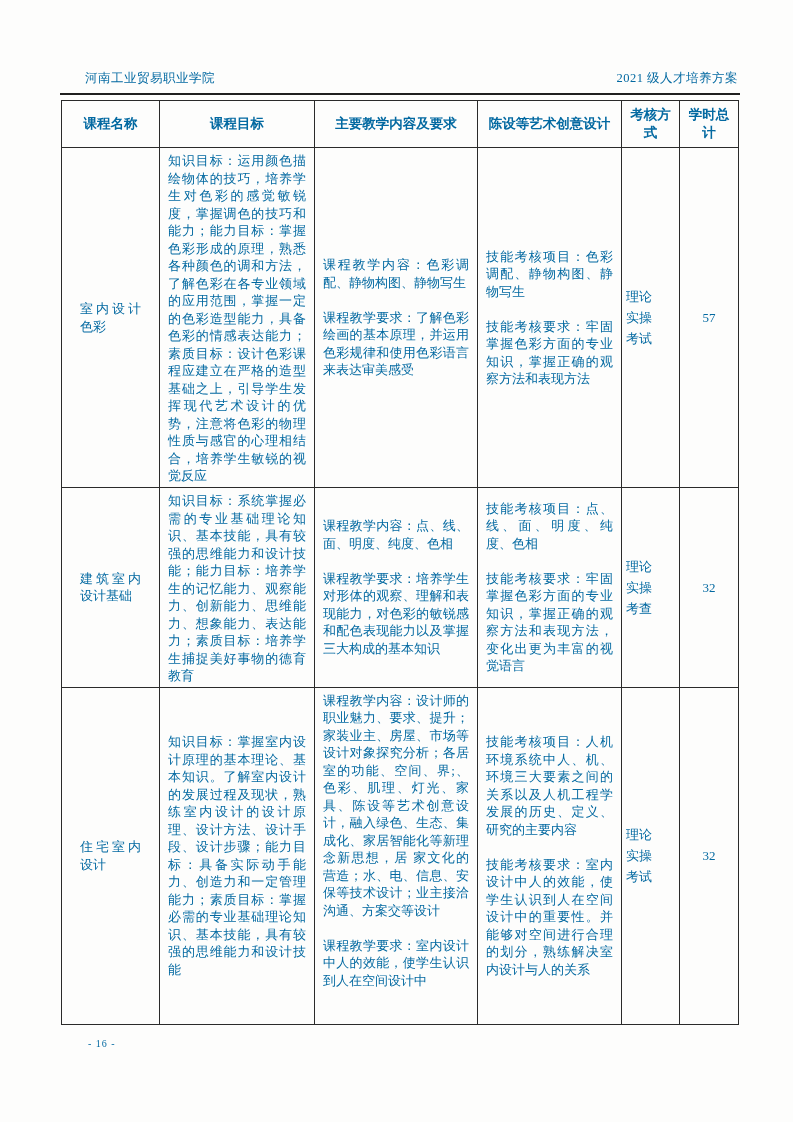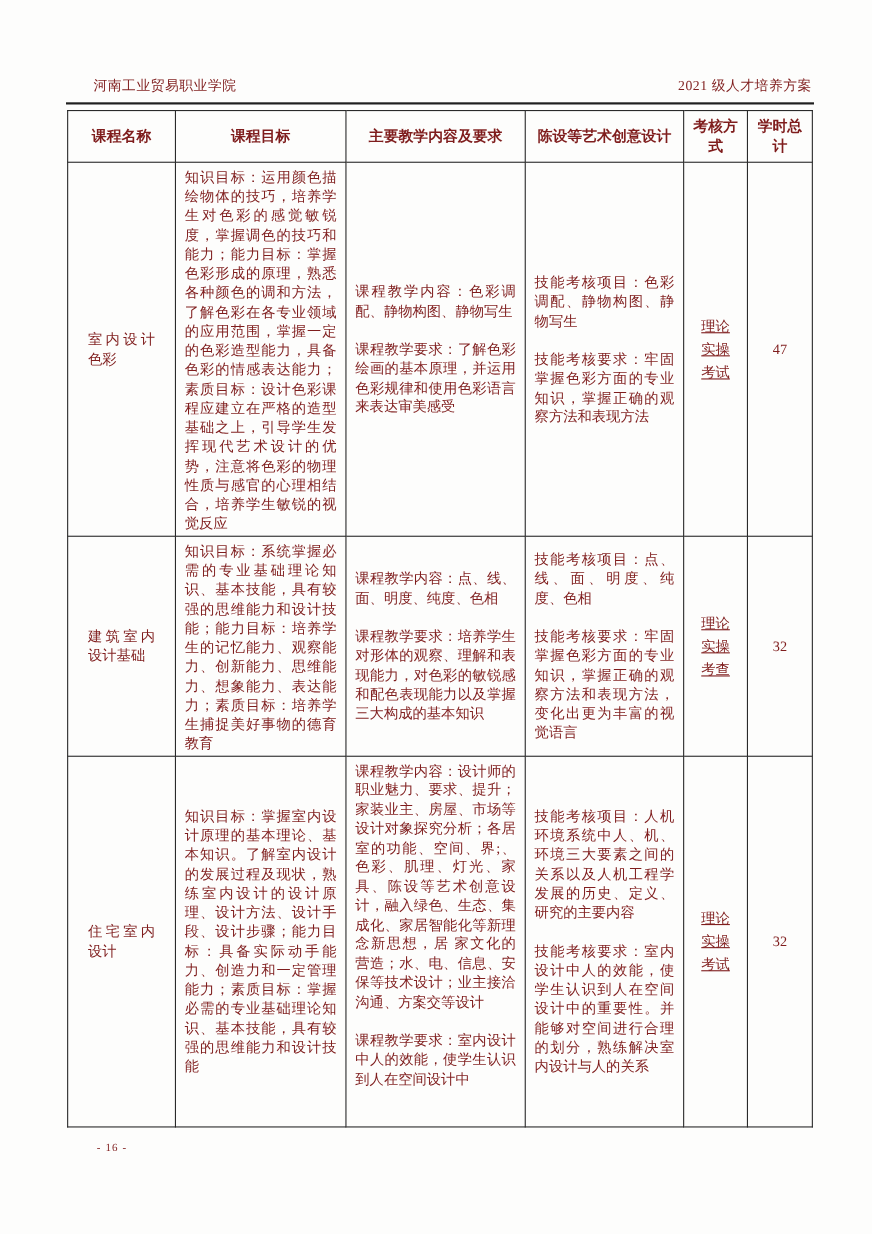--- a/index.html
+++ b/index.html
@@ -3,21 +3,21 @@
 <meta charset="utf-8">
 <style>
   html,body { margin:0; padding:0; background:#e8e8e8; }
   .page {
     position:relative;
     width:793px; height:1122px;
     margin:0 auto;
     background:#fdfdfc;
     overflow:hidden;
     font-family:"Liberation Serif","DejaVu Serif",serif;
-    color:#7f1d1d;
+    color:#0369a1;
   }
   .doc-header {
     position:absolute; top:70px; left:85px; width:653px;
     display:flex; justify-content:space-between;
     font-size:12.5px; letter-spacing:0.5px;
   }
   .header-rule {
     position:absolute; top:93px; left:60px; width:680px;
     height:0; border-top:2px solid #1f1f1f;
   }
@@ -44,21 +44,21 @@
     text-align:justify;
   }
   tr.row-1 { height:340px; }
   tr.row-2 { height:198px; }
   tr.row-3 { height:337px; }
   td.v-top { vertical-align:top; padding-top:4px;margin-top:32px; }
   td.name-cell {
     padding:0 18px; text-align:justify;
   }
   td.method-cell {
-    text-align:center; line-height:21px; padding:2px 4px;text-decoration:underline;
+    line-height:21px; padding:2px 4px;
   }
   td.hours-cell {
     text-align:center;
   }
   .doc-footer {
     position:absolute; top:1038px; left:88px;
     font-size:10px; letter-spacing:1px;
   }
 </style>
 </head>
@@ -97,21 +97,21 @@
         <td class="v-top">知识目标：运用颜色描绘物体的技巧，培养学生对色彩的感觉敏锐度，掌握调色的技巧和能力；能力目标：掌握色彩形成的原理，熟悉各种颜色的调和方法，了解色彩在各专业领域的应用范围，掌握一定的色彩造型能力，具备色彩的情感表达能力；素质目标：设计色彩课程应建立在严格的造型基础之上，引导学生发挥现代艺术设计的优势，注意将色彩的物理性质与感官的心理相结合，培养学生敏锐的视觉反应</td>
         <td>课程教学内容：色彩调配、静物构图、静物写生
 
 课程教学要求：了解色彩绘画的基本原理，并运用色彩规律和使用色彩语言来表达审美感受</td>
         <td>技能考核项目：色彩调配、静物构图、静物写生
 
 技能考核要求：牢固掌握色彩方面的专业知识，掌握正确的观察方法和表现方法</td>
         <td class="method-cell">理论
 实操
 考试</td>
-        <td class="hours-cell">47</td>
+        <td class="hours-cell">57</td>
       </tr>
       <tr class="row-2">
         <td class="name-cell">建筑室内设计基础</td>
         <td class="v-top">知识目标：系统掌握必需的专业基础理论知识、基本技能，具有较强的思维能力和设计技能；能力目标：培养学生的记忆能力、观察能力、创新能力、思维能力、想象能力、表达能力；素质目标：培养学生捕捉美好事物的德育教育</td>
         <td>课程教学内容：点、线、面、明度、纯度、色相
 
 课程教学要求：培养学生对形体的观察、理解和表现能力，对色彩的敏锐感和配色表现能力以及掌握三大构成的基本知识</td>
         <td>技能考核项目：点、线、面、明度、纯度、色相
 
 技能考核要求：牢固掌握色彩方面的专业知识，掌握正确的观察方法和表现方法，变化出更为丰富的视觉语言</td>

